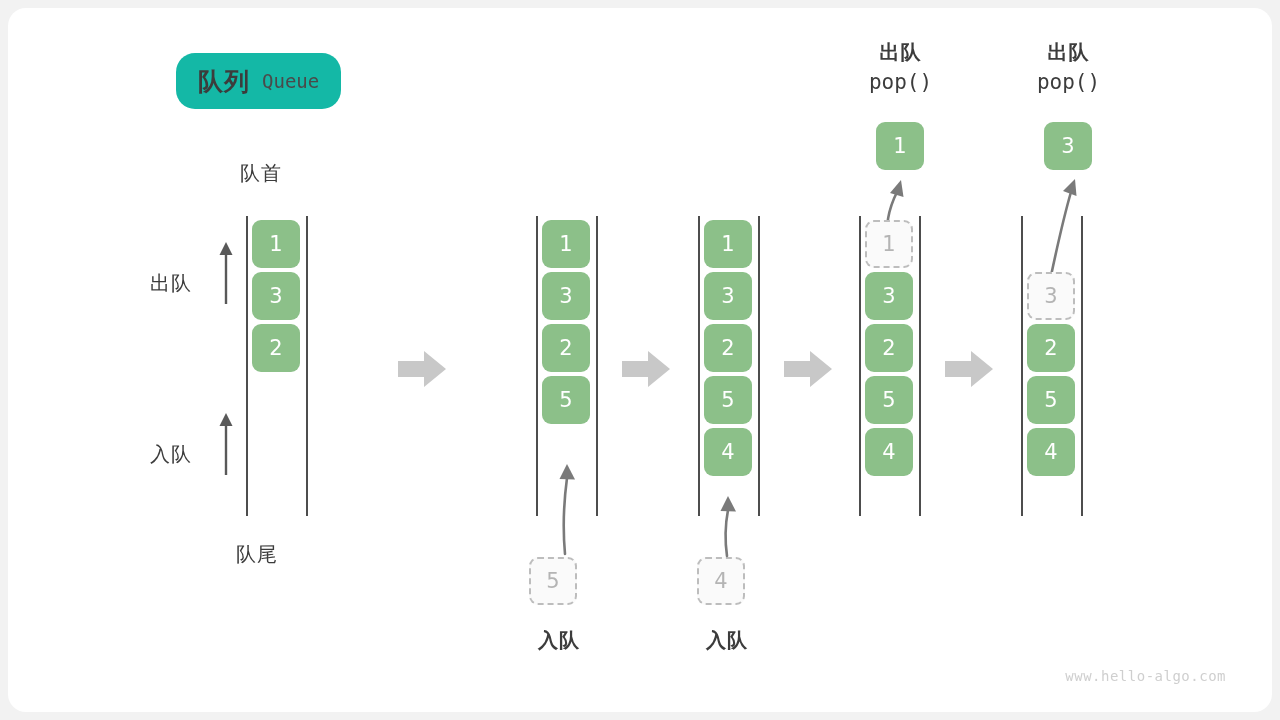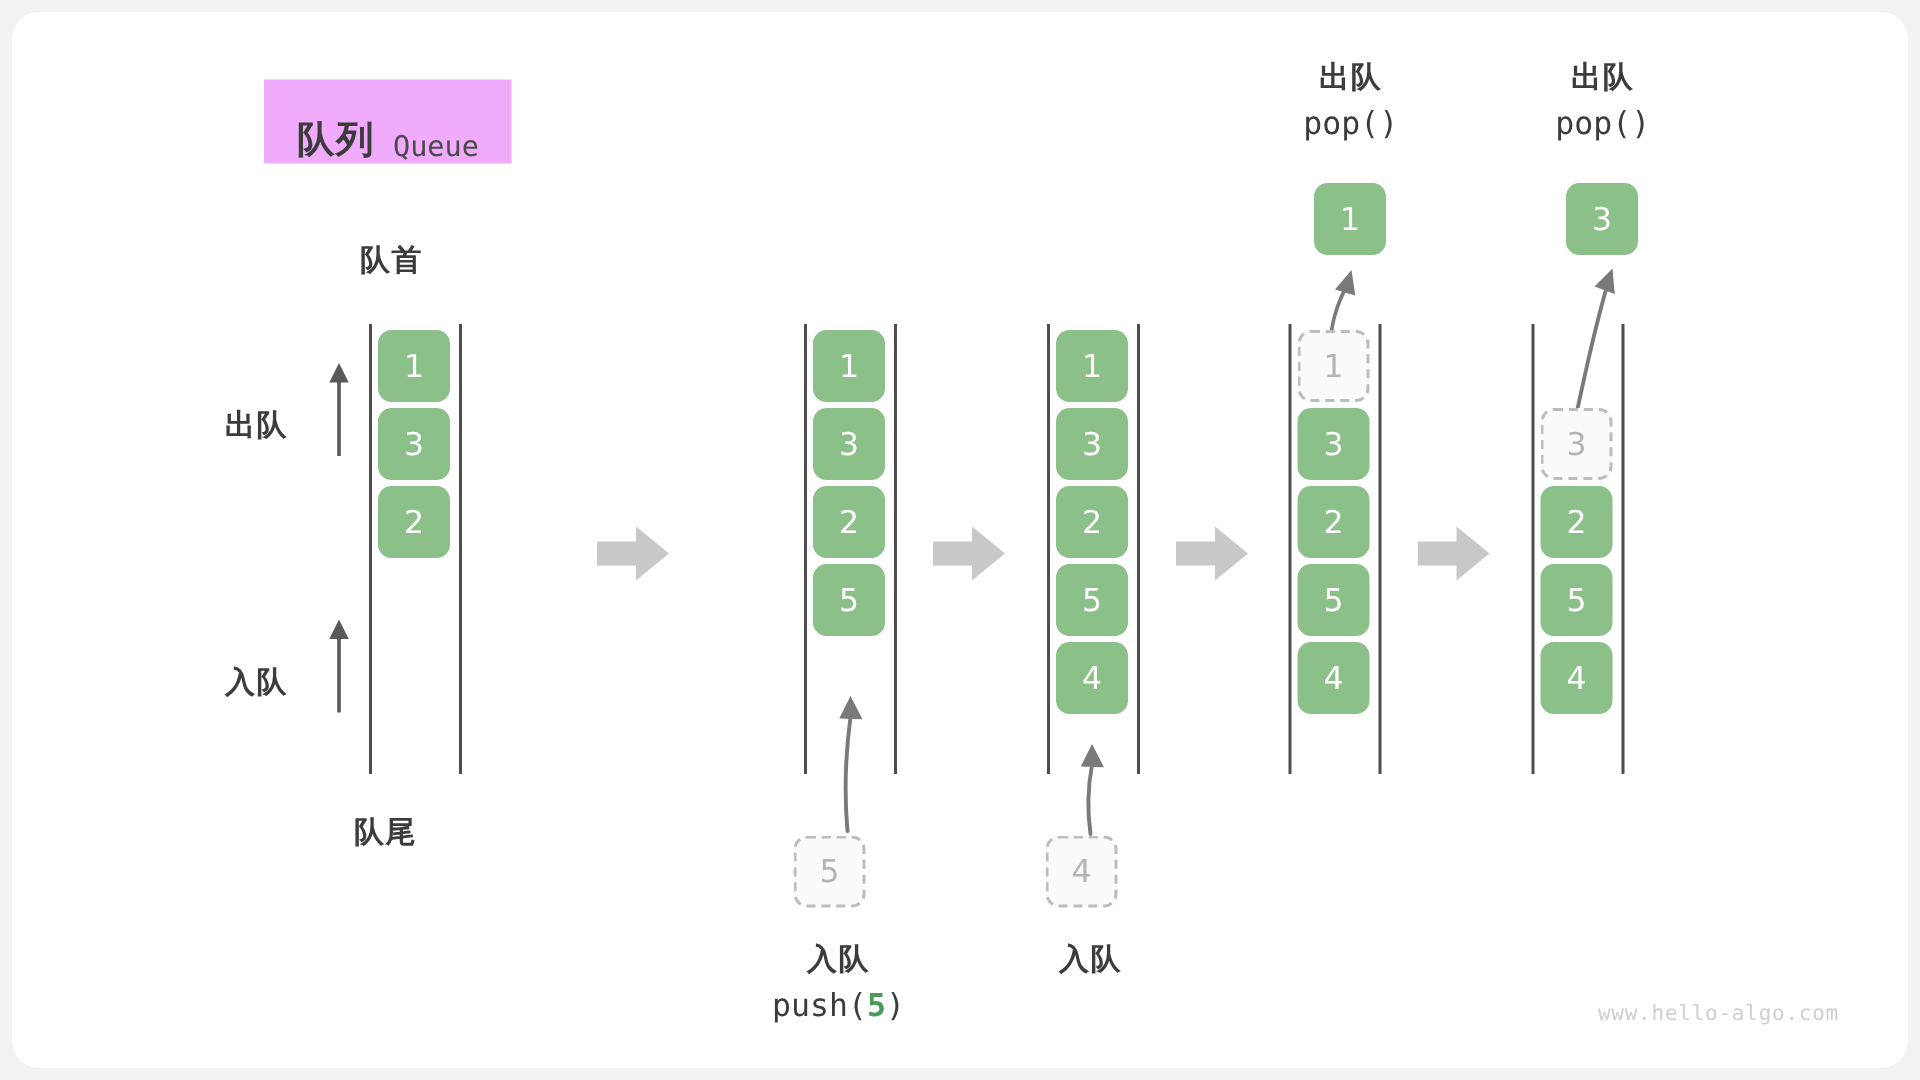--- a/index.html
+++ b/index.html
@@ -30,43 +30,43 @@
   }
 
   
   #title-badge {
     position: absolute;
     left: 168px;
     top: 45px;
     height: 56px;
     padding: 0 22px;
     display: flex;
-    align-items: flex-end;
+    align-items: center;
     gap: 12px;
-    background: #f0abfc;
-    border-radius: 0;
+    background: #14b8a6;
+    border-radius: 19px;
   }
   #title-badge .cn {
     font-size: 25px;
     font-weight: bold;
     color: #3c3c3c;
     letter-spacing: 1px;
   }
   #title-badge .en {
     font-family: "DejaVu Sans Mono", monospace;
     font-size: 19px;
     color: #4a4a4a;
   }
 
   
   .abs { position: absolute; }
 
   .label-cn {
     font-size: 20px;
-    font-weight: bold;
+    font-weight: normal;
     color: #3c3c3c;
     letter-spacing: 1px;
     white-space: nowrap;
   }
   .op-label {
     text-align: center;
     white-space: nowrap;
     line-height: 1.45;
   }
   .op-label .cn {
@@ -174,21 +174,20 @@
       <div class="cell" style="left:6px; top:160px;">5</div>
     </div>
 
     <div class="cell ghost" style="position:absolute; left:521px; top:549px;">5</div>
     <svg class="abs" style="left:528px; top:420px;" width="60" height="130">
       <path d="M 29 126 C 27 104, 27 80, 31 50" stroke="#7a7a7a" stroke-width="2.6" fill="none" stroke-linecap="round"></path>
       <polygon points="31,36 23.5,51 39,51.5" fill="#7a7a7a"></polygon>
     </svg>
     <div class="op-label abs" style="left:466px; top:618px; width:170px;">
       <div class="cn">入队</div>
-      <div class="code"><span>push(</span><span class="num">5</span><span>)</span></div>
     </div>
 
     <svg class="tarrow" style="left:614px; top:342px;" width="50" height="38">
       <polygon points="0,11 26,11 26,1 48,19 26,37 26,27 0,27" fill="#c8c8c8"></polygon>
     </svg>
 
     <div class="column" id="col-3" style="left:690px; top:208px;">
       <div class="rail" style="left:0px;  top:0px; height:300px;"></div>
       <div class="rail" style="left:60px; top:0px; height:300px;"></div>
       <div class="cell" style="left:6px; top:4px;">1</div>

